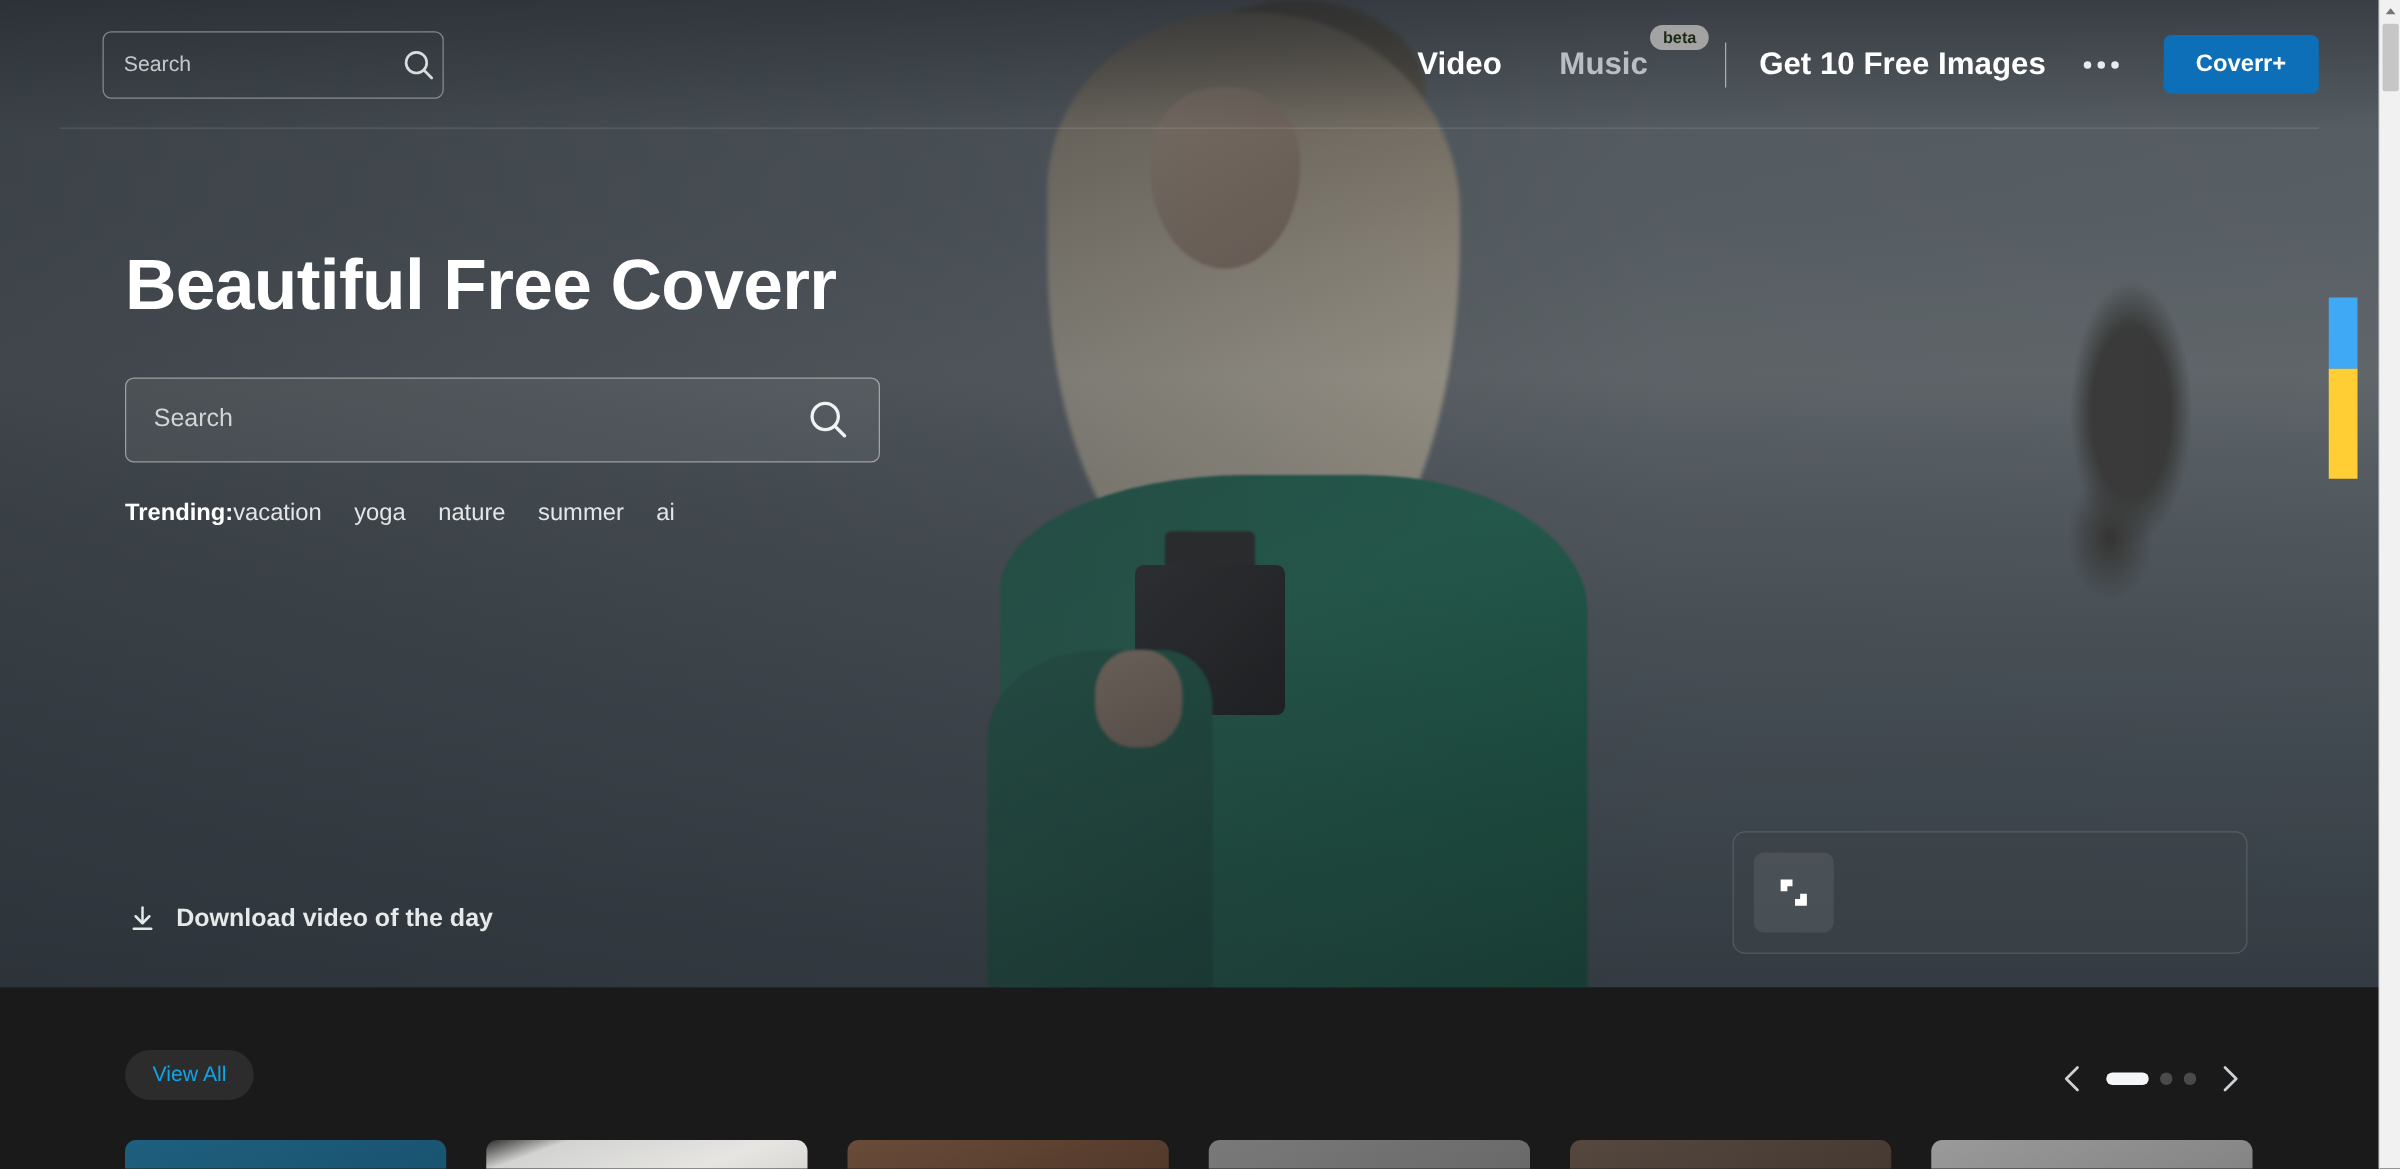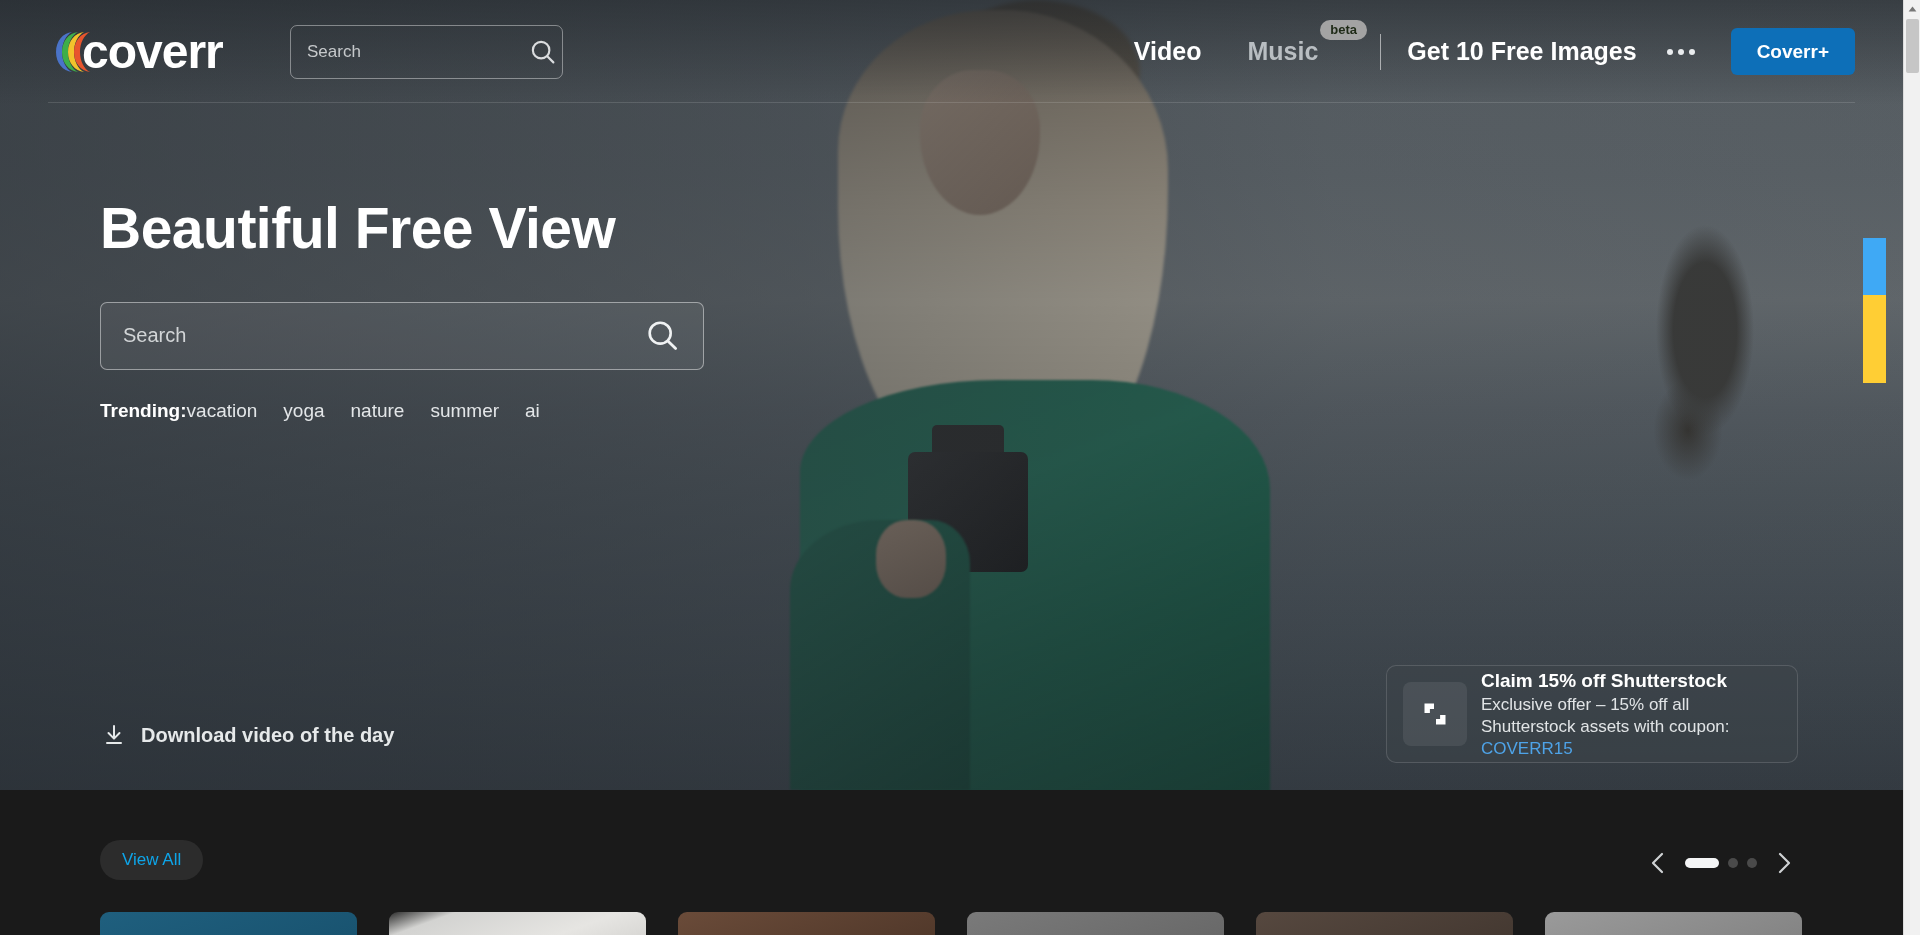--- a/index.html
+++ b/index.html
@@ -299,31 +299,20 @@
         <div class="s-camera"></div>
         <div class="s-arm"></div>
         <div class="s-hand"></div>
       </div>
       <div class="hero-scrim"></div>
       <div class="hero-topfade"></div>
 
       <header class="header">
         <div class="header-rule"></div>
 
-        <a class="logo">
-          <svg width="208" height="52" viewBox="0 0 208 52">
-            <g>
-              <path d="M14 26c0-9 4-17 10-20-9 1-16 9-16 20s7 19 16 20c-6-3-10-11-10-20z" fill="#4a73c8"></path>
-              <path d="M20 26c0-9 4-17 10-20-9 1-16 9-16 20s7 19 16 20c-6-3-10-11-10-20z" fill="#3fae49"></path>
-              <path d="M26 26c0-9 4-17 10-20-9 1-16 9-16 20s7 19 16 20c-6-3-10-11-10-20z" fill="#f2c32c"></path>
-              <path d="M32 26c0-9 4-17 10-20-9 1-16 9-16 20s7 19 16 20c-6-3-10-11-10-20z" fill="#e8552d"></path>
-            </g>
-            <text x="34" y="42" font-family="Liberation Sans, sans-serif" font-size="48" font-weight="bold" fill="#ffffff" letter-spacing="-1">coverr</text>
-          </svg>
-        </a>
 
         <div class="top-search">
           <input type="text" placeholder="Search" style="">
           <svg class="mag" viewBox="0 0 24 24" fill="none">
             <circle cx="10.5" cy="10.5" r="6.6" stroke="#e8eaec" stroke-width="1.7"></circle>
             <line x1="15.4" y1="15.4" x2="20.3" y2="20.3" stroke="#e8eaec" stroke-width="1.7" stroke-linecap="round"></line>
           </svg>
         </div>
 
         <nav class="nav-right">
@@ -343,21 +332,21 @@
               <i></i>
               <i></i>
           </div>
 
           <button class="btn-plus">Coverr+</button>
         </nav>
       </header>
 
       <div class="hero-inner">
         <h1 class="hero-title">
-          <span>Beautiful Free View</span><br>
+          <span>Beautiful Free Coverr</span><br>
         </h1>
 
         <div class="hero-search">
           <input type="text" placeholder="Search" style="">
           <svg class="mag-lg" viewBox="0 0 24 24" fill="none">
             <circle cx="10.5" cy="10.5" r="6.8" stroke="#f0f2f3" stroke-width="1.7"></circle>
             <line x1="15.5" y1="15.5" x2="20.5" y2="20.5" stroke="#f0f2f3" stroke-width="1.8" stroke-linecap="round"></line>
           </svg>
         </div>
 
@@ -379,24 +368,20 @@
         </svg>
         <span>Download video of the day</span>
       </a>
 
       <div class="promo">
         <div class="promo-ico">
           <svg width="34" height="34" viewBox="0 0 34 34">
             <path d="M6.5 6.5h9.5v5.4h-4.1v4.1H6.5z" fill="#ffffff"></path>
             <path d="M27.5 27.5H18v-5.4h4.1v-4.1h5.4z" fill="#ffffff"></path>
           </svg>
-        </div>
-        <div class="promo-txt">
-          <div class="promo-title">Claim 15% off Shutterstock</div>
-          <div class="promo-sub"><span>Exclusive offer – 15% off all Shutterstock assets with coupon: </span><span class="promo-code">COVERR15</span></div>
         </div>
       </div>
     </section>
 
     <section class="cats">
       <div class="cats-head">
         <button class="view-all">View All</button>
       </div>
 
       <div class="carousel-ctl">

